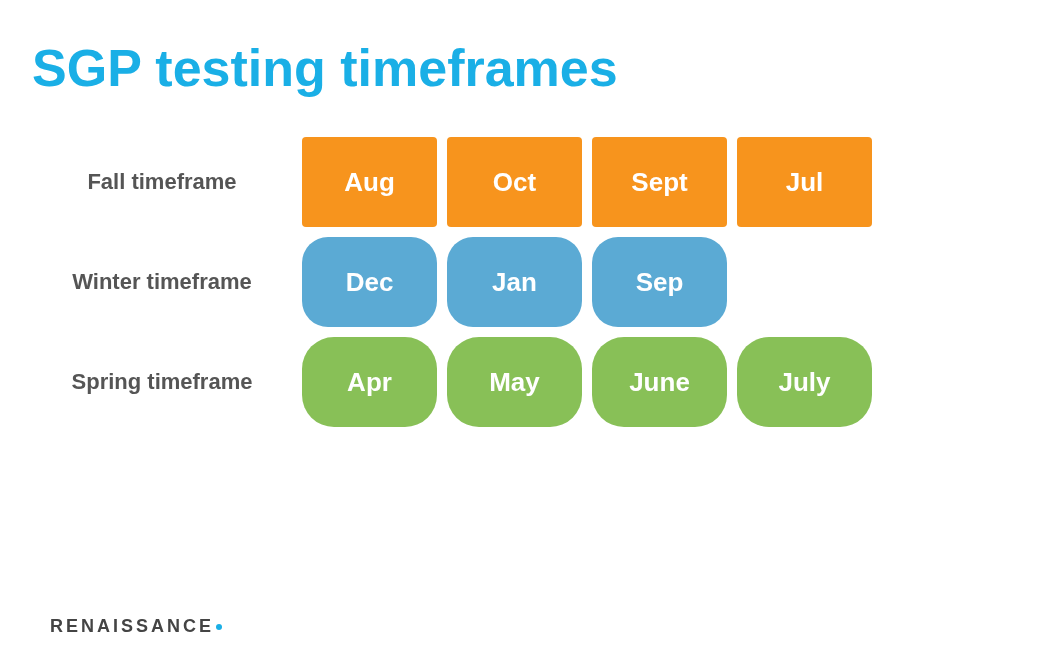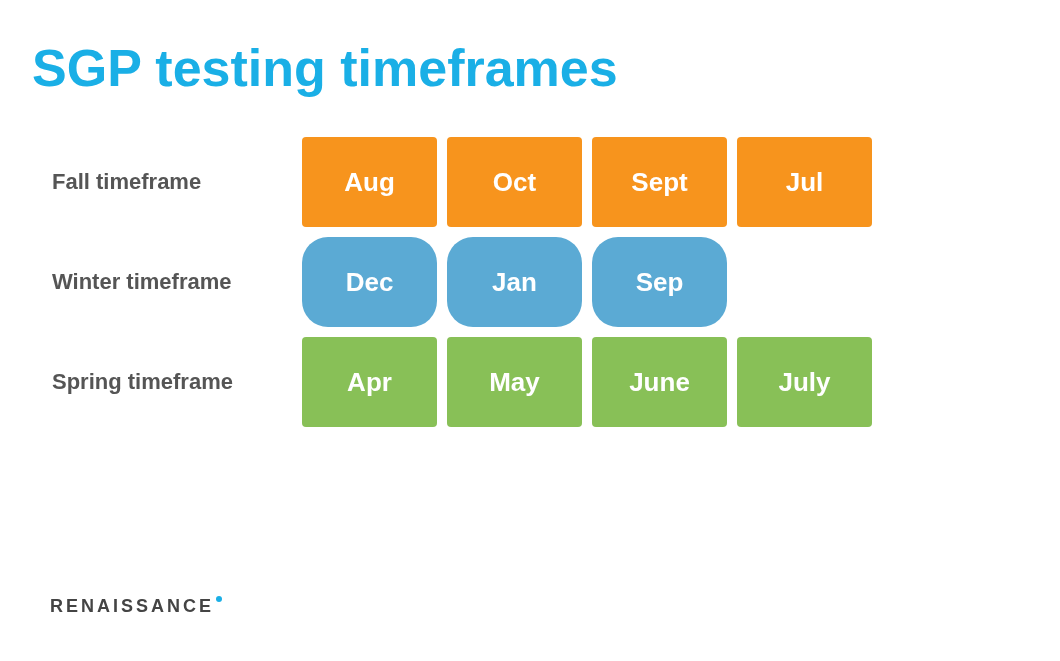--- a/index.html
+++ b/index.html
@@ -45,21 +45,21 @@
       display: flex;
       align-items: center;
       gap: 10px;
     }
 
     .row-label {
       font-size: 22px;
       font-weight: 700;
       color: #555555;
       width: 240px;
-      text-align: left;
+      text-align: center;
       padding-right: 20px;
       flex-shrink: 0;
     }
 
     .month-cell {
       width: 135px;
       height: 90px;
       display: flex;
       align-items: center;
       justify-content: center;
@@ -74,27 +74,29 @@
       background-color: #f7941d;
     }
 
     .blue {
       background-color: #5baad4;
       border-radius: 26px;
     }
 
     .green {
       background-color: #88c057;
+      border-radius: 32px;
     }
 
     .renaissance-logo {
       position: absolute;
-      bottom: 44px;
+      bottom: 24px;
       left: 50px;
       display: flex;
+      align-items: center;
       margin-top: 35px;
     }
 
     .logo-text {
       font-size: 18px;
       font-weight: 700;
       letter-spacing: 3px;
       color: #444444;
       text-transform: uppercase;
     }

